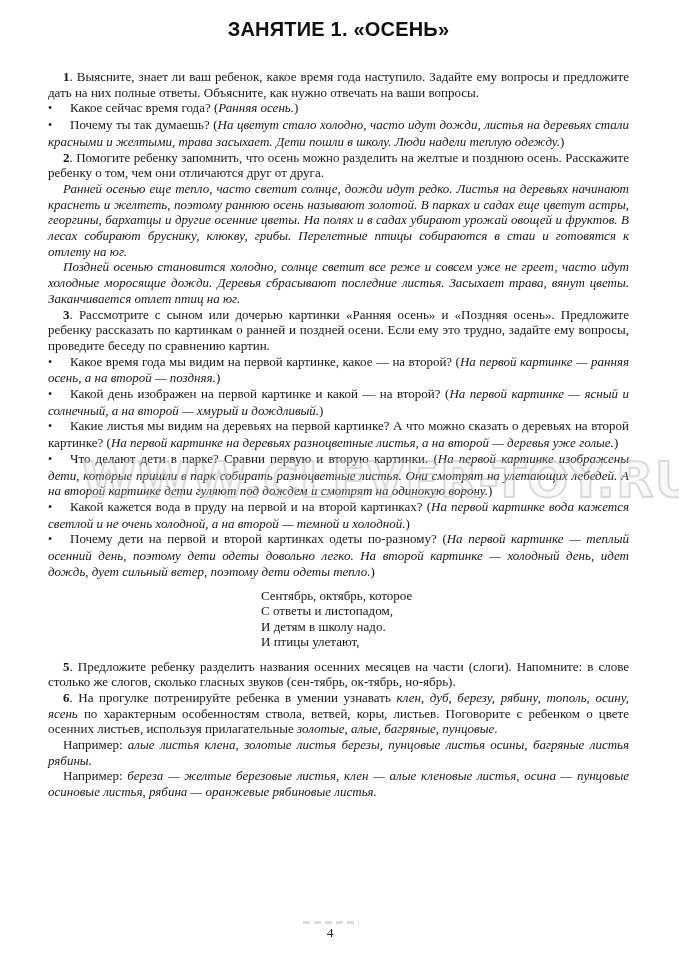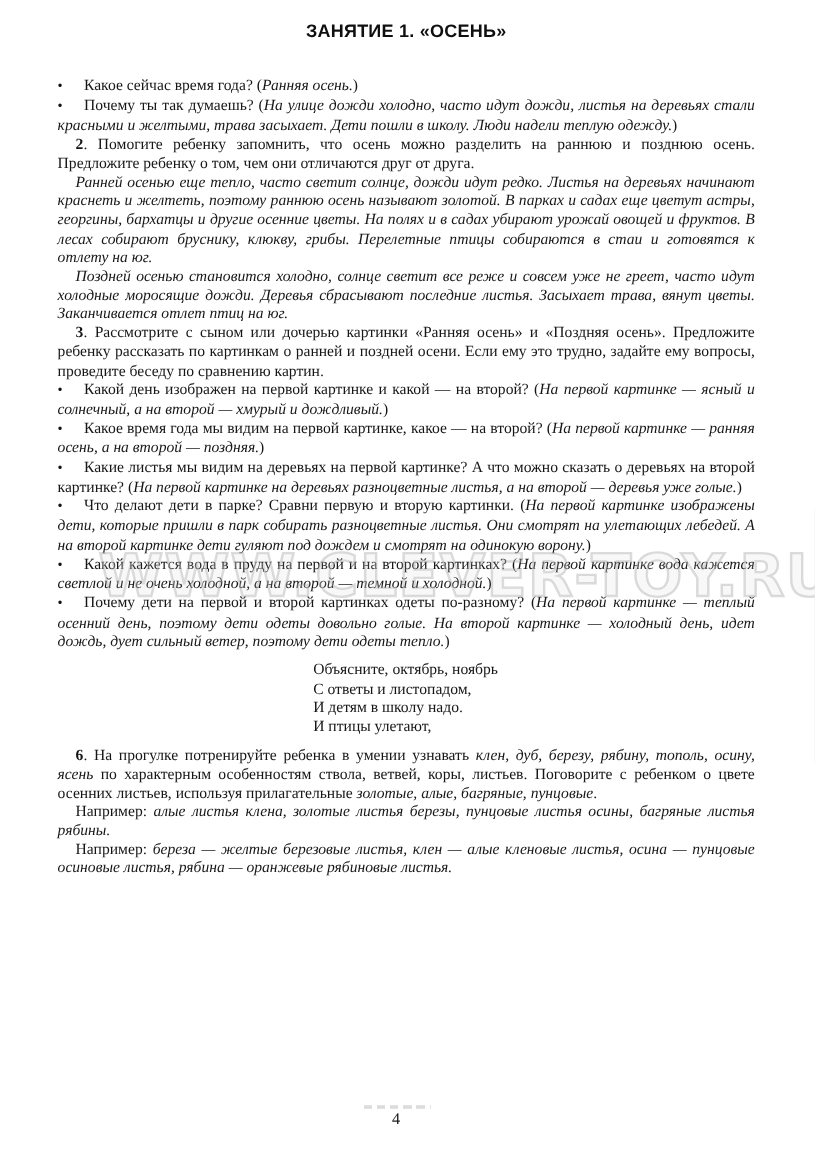--- a/index.html
+++ b/index.html
@@ -17,21 +17,21 @@
     position: absolute;
     left: 48px;
     top: 16px;
     width: 581px;
     z-index: 1;
   }
   .doc-title {
     text-align: center;
     font-family: "Liberation Sans", sans-serif;
     font-weight: bold;
-    font-size: 15px;
+    font-size: 20px;
     letter-spacing: 0.2px;
     margin: 2px 0 28px 0;
     color: #0f0f0f;
   }
   .content p {
     margin: 0;
     font-size: 13px;
     line-height: 15.7px;
     text-align: justify;
   }
@@ -83,37 +83,39 @@
   }
 </style>
 </head>
 <body>
 
 <div class="page">
   <div class="watermark">WWW.CLEVER-TOY.RU</div>
   <div class="content">
     <div class="doc-title">ЗАНЯТИЕ 1. «ОСЕНЬ»</div>
 
+  <p class="blk-p"><span class="bold">1</span><span>. Выясните, знает ли ваш ребенок, какое время года наступило. Задайте ему вопросы и предложите дать на них полные ответы. Объясните, как нужно отвечать на ваши вопросы.</span></p>
       <p class="blk-bullet"><span class="bullet-marker">•</span><span>Какое сейчас время года? (</span><span class="italic">Ранняя осень.</span><span>)</span></p>
-      <p class="blk-bullet"><span class="bullet-marker">•</span><span>Почему ты так думаешь? (</span><span class="italic">На улице дожди холодно, часто идут дожди, листья на деревьях стали красными и желтыми, трава засыхает. Дети пошли в школу. Люди надели теплую одежду.</span><span>)</span></p>
-      <p class="blk-p"><span class="bold">2</span><span>. Помогите ребенку запомнить, что осень можно разделить на раннюю и позднюю осень. Предложите ребенку о том, чем они отличаются друг от друга.</span></p>
+      <p class="blk-bullet"><span class="bullet-marker">•</span><span>Почему ты так думаешь? (</span><span class="italic">На цветут стало холодно, часто идут дожди, листья на деревьях стали красными и желтыми, трава засыхает. Дети пошли в школу. Люди надели теплую одежду.</span><span>)</span></p>
+      <p class="blk-p"><span class="bold">2</span><span>. Помогите ребенку запомнить, что осень можно разделить на желтые и позднюю осень. Расскажите ребенку о том, чем они отличаются друг от друга.</span></p>
       <p class="blk-ip"><span class="italic">Ранней осенью еще тепло, часто светит солнце, дожди идут редко. Листья на деревьях начинают краснеть и желтеть, поэтому раннюю осень называют золотой. В парках и садах еще цветут астры, георгины, бархатцы и другие осенние цветы. На полях и в садах убирают урожай овощей и фруктов. В лесах собирают бруснику, клюкву, грибы. Перелетные птицы собираются в стаи и готовятся к отлету на юг.</span></p>
       <p class="blk-ip"><span class="italic">Поздней осенью становится холодно, солнце светит все реже и совсем уже не греет, часто идут холодные моросящие дожди. Деревья сбрасывают последние листья. Засыхает трава, вянут цветы. Заканчивается отлет птиц на юг.</span></p>
       <p class="blk-p"><span class="bold">3</span><span>. Рассмотрите с сыном или дочерью картинки «Ранняя осень» и «Поздняя осень». Предложите ребенку рассказать по картинкам о ранней и поздней осени. Если ему это трудно, задайте ему вопросы, проведите беседу по сравнению картин.</span></p>
+      <p class="blk-bullet"><span class="bullet-marker">•</span><span>Какое время года мы видим на первой картинке, какое — на второй? (</span><span class="italic">На первой картинке — ранняя осень, а на второй — поздняя.</span><span>)</span></p>
       <p class="blk-bullet"><span class="bullet-marker">•</span><span>Какой день изображен на первой картинке и какой — на второй? (</span><span class="italic">На первой картинке — ясный и солнечный, а на второй — хмурый и дождливый.</span><span>)</span></p>
-      <p class="blk-bullet"><span class="bullet-marker">•</span><span>Какое время года мы видим на первой картинке, какое — на второй? (</span><span class="italic">На первой картинке — ранняя осень, а на второй — поздняя.</span><span>)</span></p>
       <p class="blk-bullet"><span class="bullet-marker">•</span><span>Какие листья мы видим на деревьях на первой картинке? А что можно сказать о деревьях на второй картинке? (</span><span class="italic">На первой картинке на деревьях разноцветные листья, а на второй — деревья уже голые.</span><span>)</span></p>
       <p class="blk-bullet"><span class="bullet-marker">•</span><span>Что делают дети в парке? Сравни первую и вторую картинки. (</span><span class="italic">На первой картинке изображены дети, которые пришли в парк собирать разноцветные листья. Они смотрят на улетающих лебедей. А на второй картинке дети гуляют под дождем и смотрят на одинокую ворону.</span><span>)</span></p>
       <p class="blk-bullet"><span class="bullet-marker">•</span><span>Какой кажется вода в пруду на первой и на второй картинках? (</span><span class="italic">На первой картинке вода кажется светлой и не очень холодной, а на второй — темной и холодной.</span><span>)</span></p>
-      <p class="blk-bullet"><span class="bullet-marker">•</span><span>Почему дети на первой и второй картинках одеты по-разному? (</span><span class="italic">На первой картинке — теплый осенний день, поэтому дети одеты довольно голые. На второй картинке — холодный день, идет дождь, дует сильный ветер, поэтому дети одеты тепло.</span><span>)</span></p>
+      <p class="blk-bullet"><span class="bullet-marker">•</span><span>Почему дети на первой и второй картинках одеты по-разному? (</span><span class="italic">На первой картинке — теплый осенний день, поэтому дети одеты довольно легко. На второй картинке — холодный день, идет дождь, дует сильный ветер, поэтому дети одеты тепло.</span><span>)</span></p>
       <div class="poem">
-        <div>Объясните, октябрь, ноябрь</div>
+        <div>Сентябрь, октябрь, которое</div>
         <div>С ответы и листопадом,</div>
         <div>И детям в школу надо.</div>
         <div>И птицы улетают,</div>
       </div>
+      <p class="blk-p"><span class="bold">5</span><span>. Предложите ребенку разделить названия осенних месяцев на части (слоги). Напомните: в слове столько же слогов, сколько гласных звуков (сен-тябрь, ок-тябрь, но-ябрь).</span></p>
       <p class="blk-p"><span class="bold">6</span><span>. На прогулке потренируйте ребенка в умении узнавать </span><span class="italic">клен, дуб, березу, рябину, тополь, осину, ясень</span><span> по характерным особенностям ствола, ветвей, коры, листьев. Поговорите с ребенком о цвете осенних листьев, используя прилагательные </span><span class="italic">золотые, алые, багряные, пунцовые</span><span>.</span></p>
       <p class="blk-p"><span>Например: </span><span class="italic">алые листья клена, золотые листья березы, пунцовые листья осины, багряные листья рябины.</span></p>
       <p class="blk-p"><span>Например: </span><span class="italic">береза — желтые березовые листья, клен — алые кленовые листья, осина — пунцовые осиновые листья, рябина — оранжевые рябиновые листья.</span></p>
     </div>
   <div class="scan-artifact"></div>
   <div class="page-number">4</div>
 </div>
 
 </body></html>

